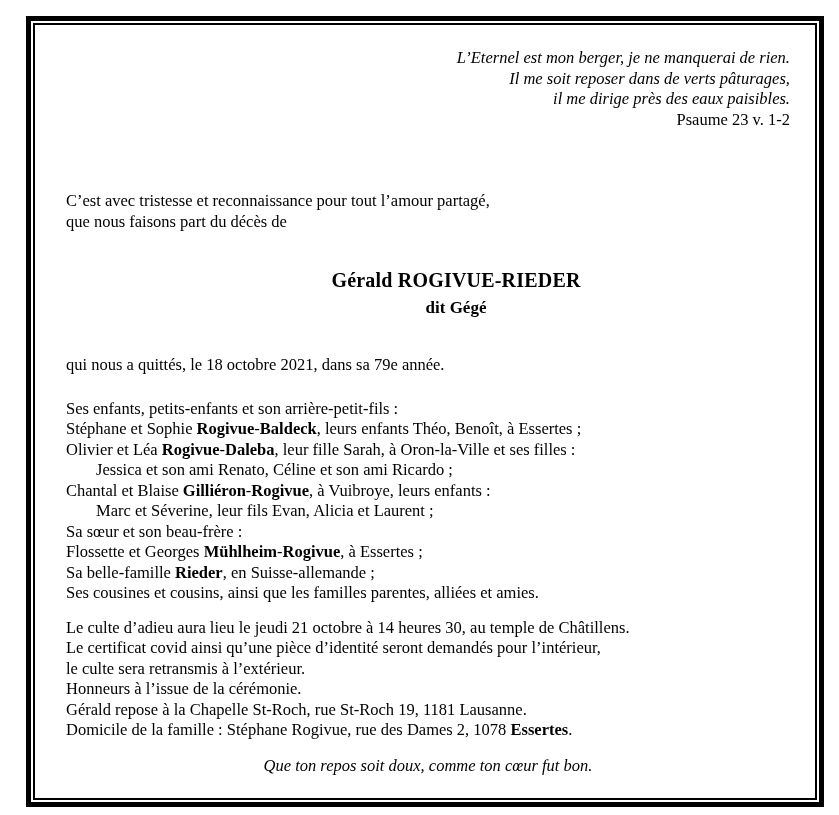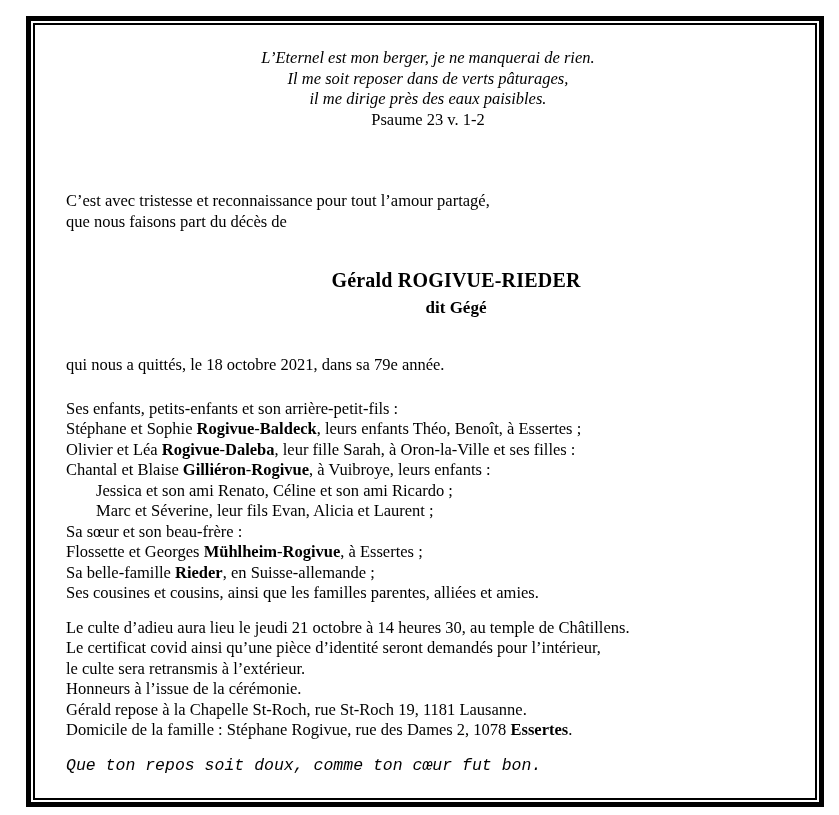--- a/index.html
+++ b/index.html
@@ -32,21 +32,21 @@
     left: 2px;
     right: 2px;
     bottom: 2px;
     border: 2px solid #000000;
   }
   .content {
     position: absolute;
     top: 0; left: 0; right: 0; bottom: 0;
     padding: 23px 25px 0 31px;
   }
-  .epigraph { text-align: center; }
+  .epigraph { text-align: right; }
   .italic { font-style: italic; }
   .attribution { font-style: normal; }
   .intro { margin-top: 61px; }
   .name-block {
     text-align: center;
     transform: translateX(28px);
     margin-top: 34px;
   }
   .deceased-name {
     font-weight: bold;
@@ -58,22 +58,21 @@
     font-weight: bold;
     font-size: 17px;
     line-height: 21px;
     margin-top: 2px;
   }
   .death-line { margin-top: 37px; }
   .family { margin-top: 23px; }
   .ceremony { margin-top: 14px; }
   .closing {
     margin-top: 15px;
-    text-align: left;
-    font-family: Liberation Mono, monospace;
+    text-align: center;
   }
   .text-line { white-space: nowrap; }
   .text-line.indent { padding-left: 30px; }
   .bold { font-weight: bold; }
 </style>
 </head>
 <body>
 
 <div class="page">
   <div class="frame">
@@ -98,22 +97,22 @@
           <div class="deceased-name">Gérald ROGIVUE-RIEDER</div>
           <div class="deceased-nickname">dit Gégé</div>
         </div>
 
         <div class="death-line">qui nous a quittés, le 18 octobre 2021, dans sa 79e année.</div>
 
         <div class="family">
             <div class="text-line"><span>Ses enfants, petits-enfants et son arrière-petit-fils :</span></div>
             <div class="text-line"><span>Stéphane et Sophie </span><span class="bold">Rogivue</span><span>-</span><span class="bold">Baldeck</span><span>, leurs enfants Théo, Benoît, à Essertes ;</span></div>
             <div class="text-line"><span>Olivier et Léa </span><span class="bold">Rogivue</span><span>-</span><span class="bold">Daleba</span><span>, leur fille Sarah, à Oron-la-Ville et ses filles :</span></div>
+            <div class="text-line indent"><span>Jessica et son ami Renato, Céline et son ami Ricardo ;</span></div>
             <div class="text-line"><span>Chantal et Blaise </span><span class="bold">Gilliéron</span><span>-</span><span class="bold">Rogivue</span><span>, à Vuibroye, leurs enfants :</span></div>
-            <div class="text-line indent"><span>Jessica et son ami Renato, Céline et son ami Ricardo ;</span></div>
             <div class="text-line indent"><span>Marc et Séverine, leur fils Evan, Alicia et Laurent ;</span></div>
             <div class="text-line"><span>Sa sœur et son beau-frère :</span></div>
             <div class="text-line"><span>Flossette et Georges </span><span class="bold">Mühlheim</span><span>-</span><span class="bold">Rogivue</span><span>, à Essertes ;</span></div>
             <div class="text-line"><span>Sa belle-famille </span><span class="bold">Rieder</span><span>, en Suisse-allemande ;</span></div>
             <div class="text-line"><span>Ses cousines et cousins, ainsi que les familles parentes, alliées et amies.</span></div>
           </div>
 
         <div class="ceremony">
             <div class="text-line"><span>Le culte d’adieu aura lieu le jeudi 21 octobre à 14 heures 30, au temple de Châtillens.</span></div>
             <div class="text-line"><span>Le certificat covid ainsi qu’une pièce d’identité seront demandés pour l’intérieur,</span></div>

